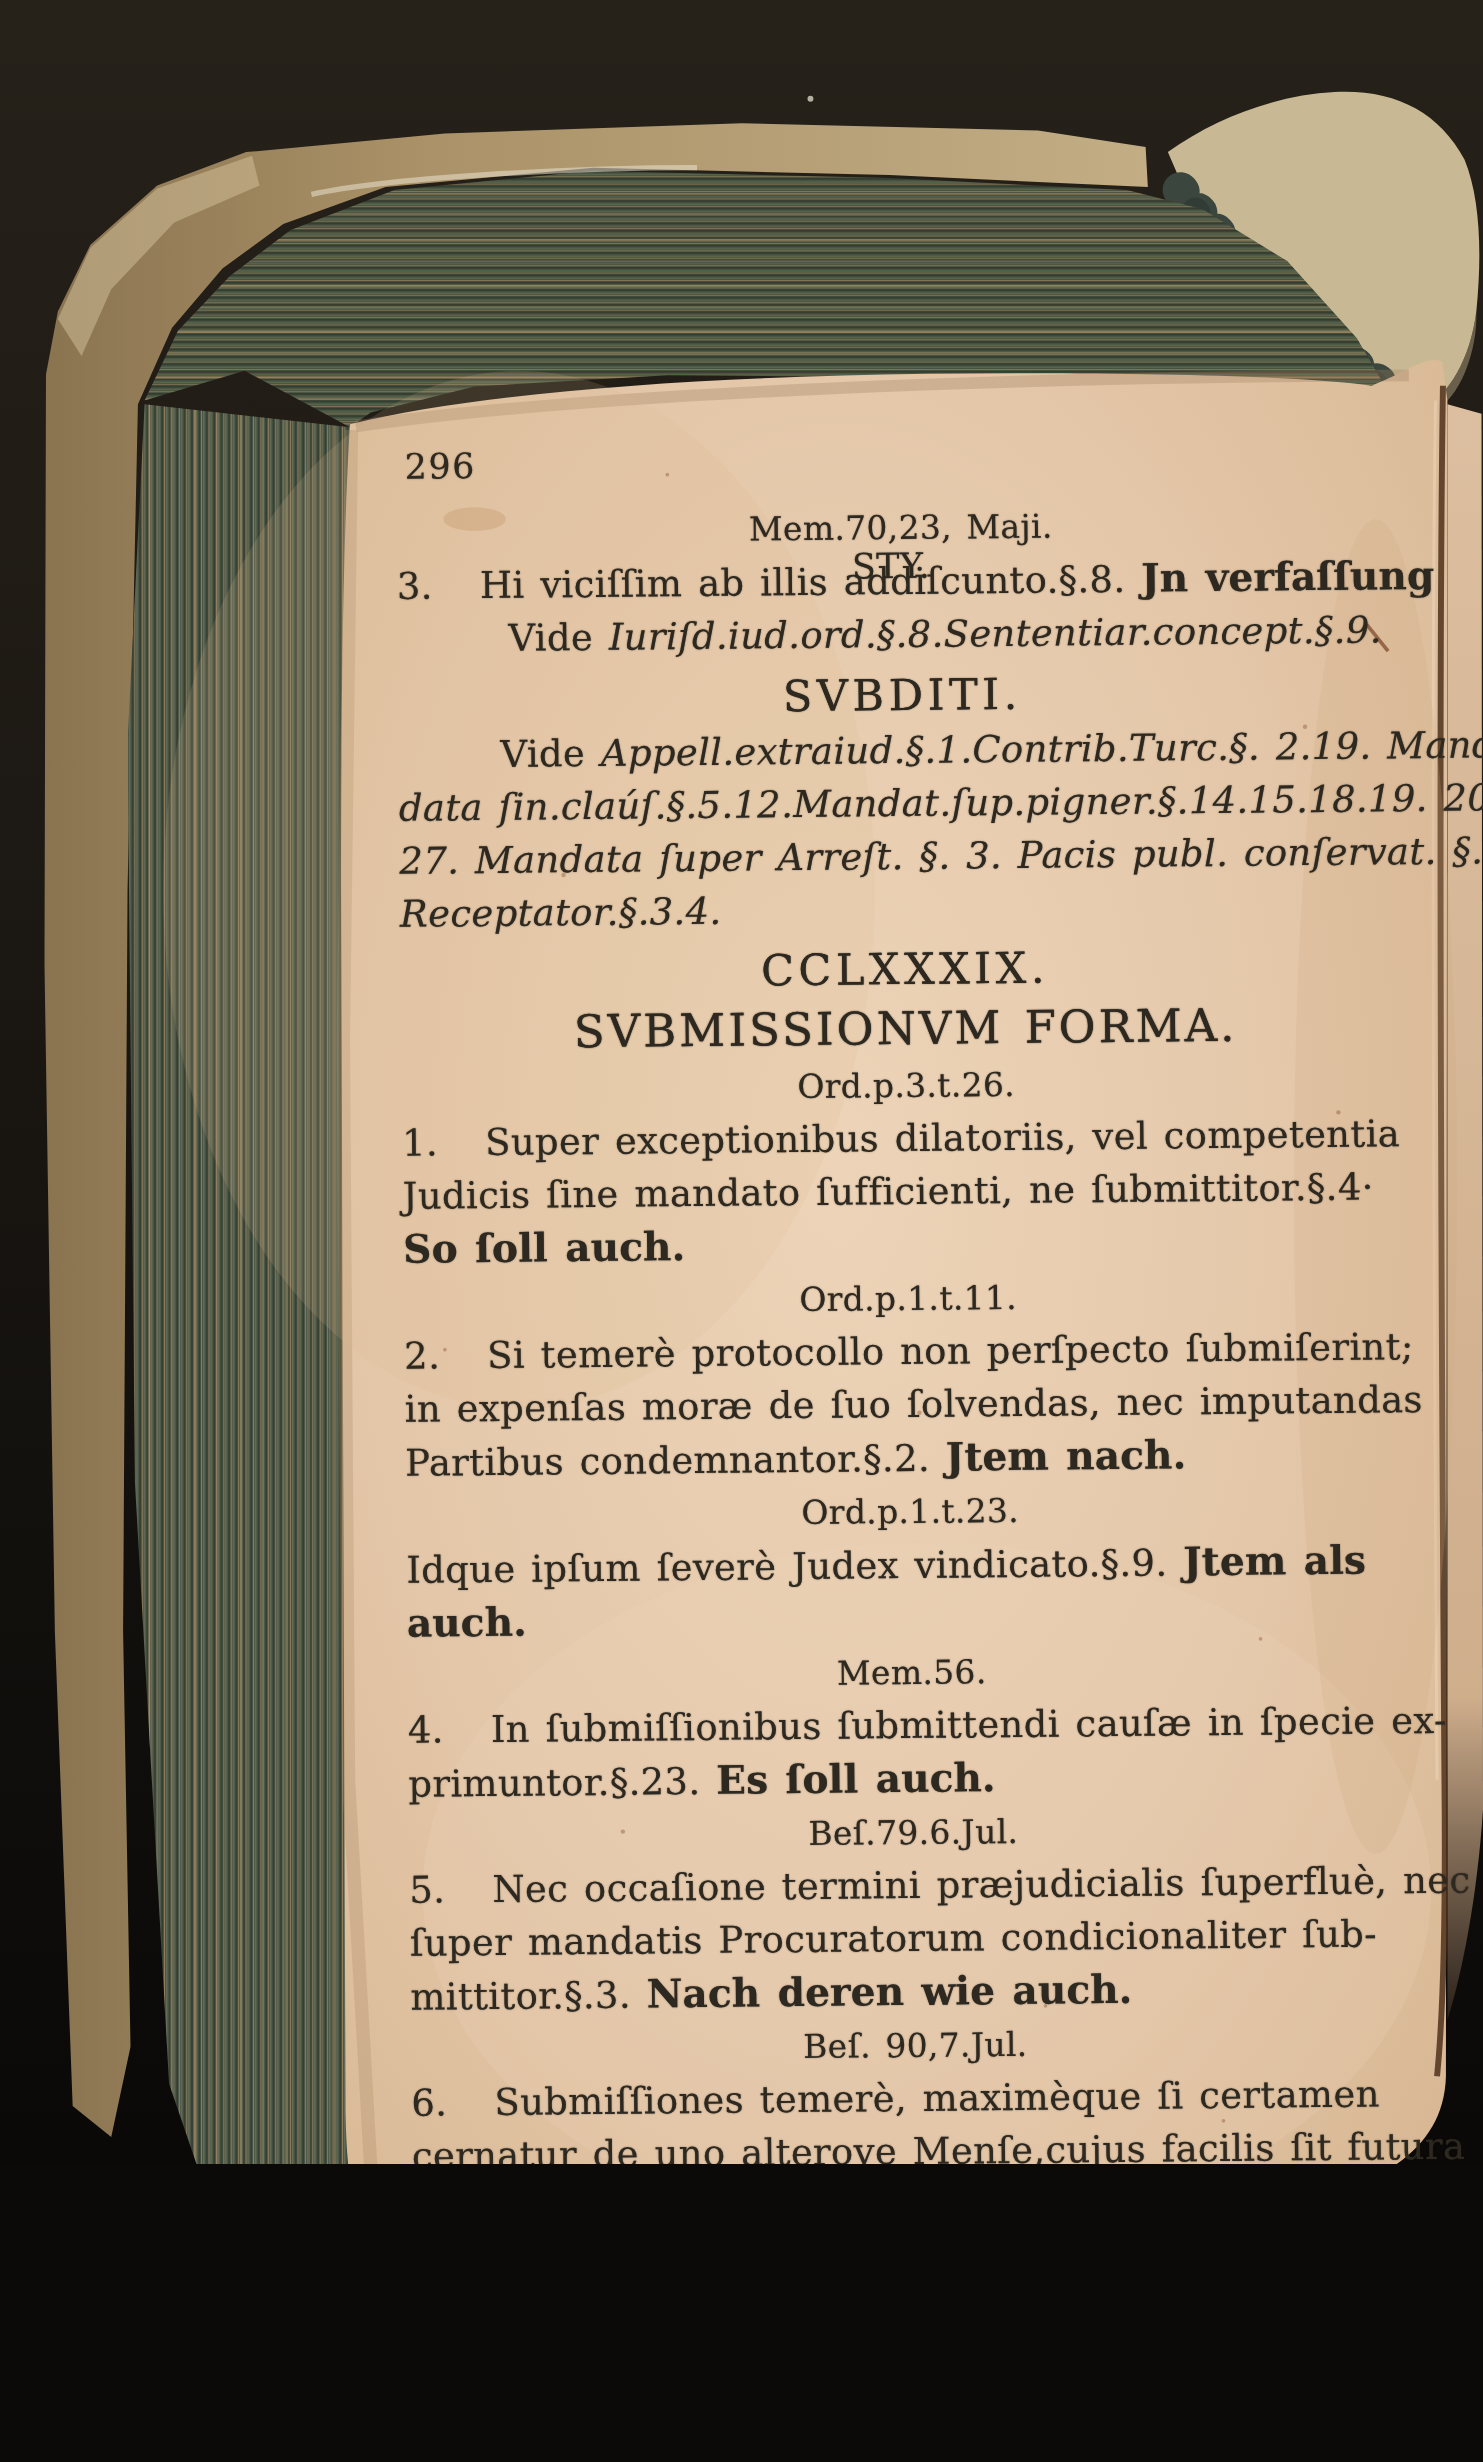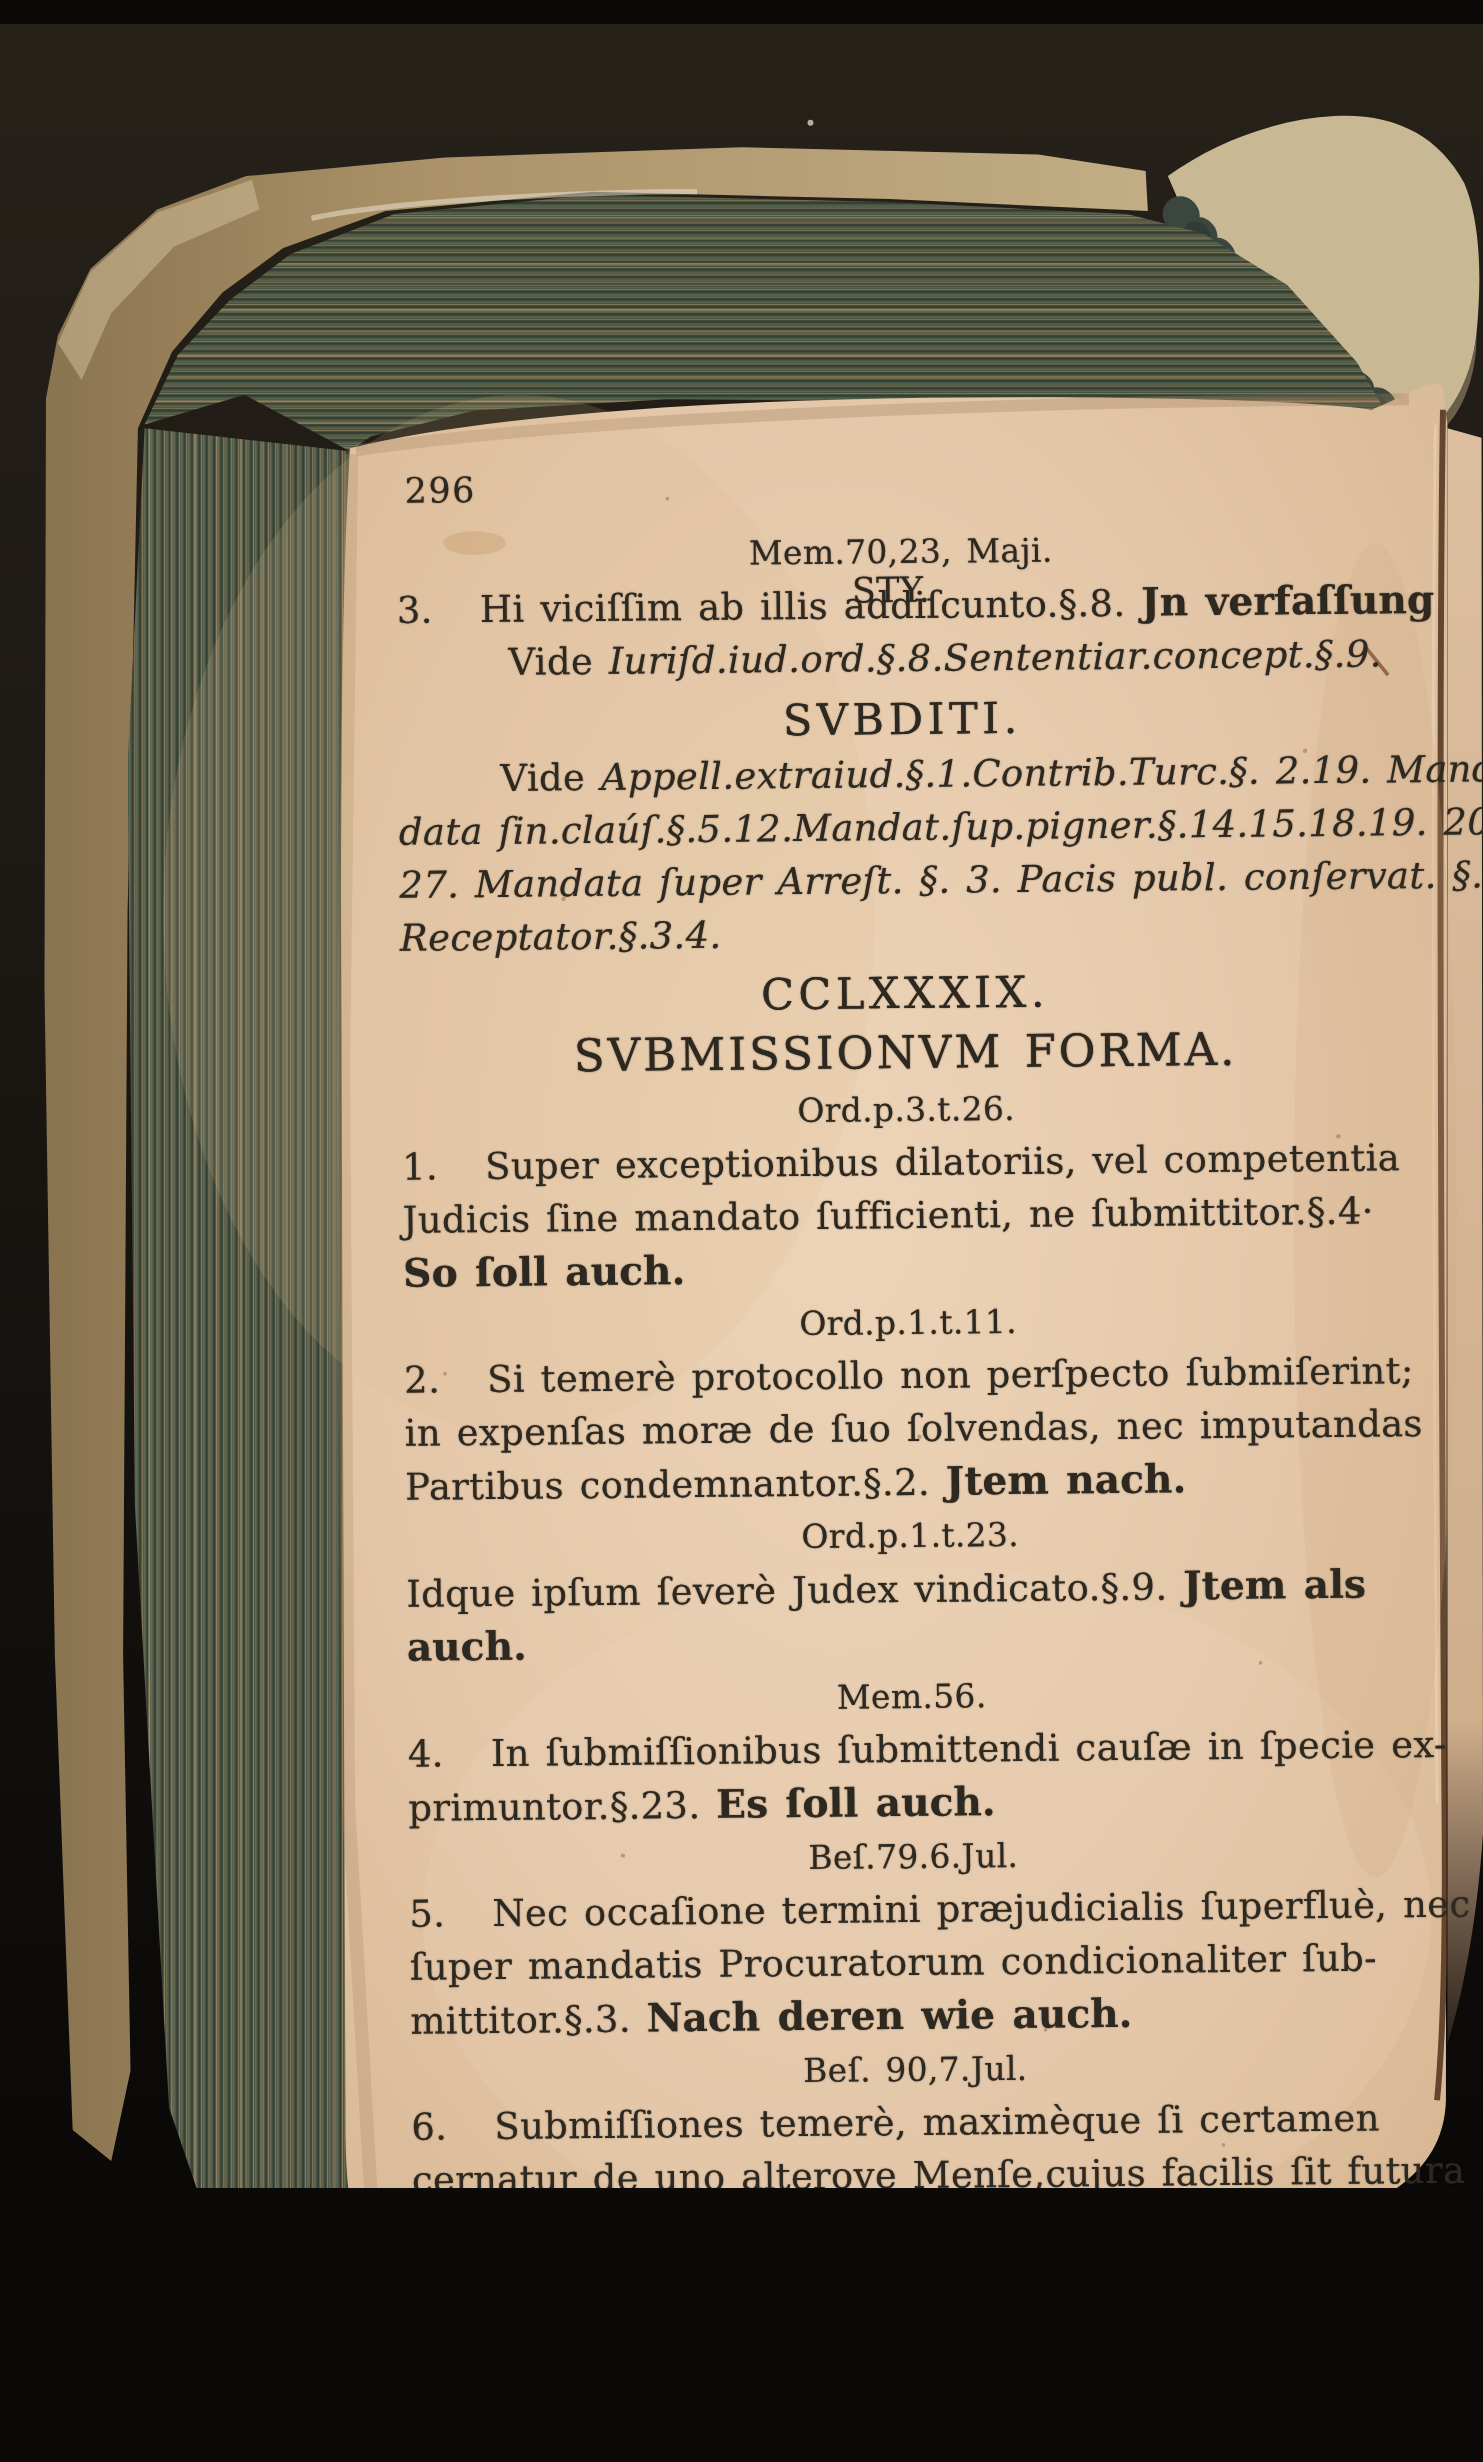--- a/index.html
+++ b/index.html
@@ -1,18 +1,18 @@
 <!DOCTYPE html>
 <html style="font-size:12px"><head>
 <meta charset="utf-8">
 <style>
   html,body{margin:0;padding:0;background:#0c0a09;}
   .canvas{position:relative;width:1483px;height:2164px;overflow:hidden;
     background:linear-gradient(180deg,#262119 0%,#1d1914 38%,#12100d 72%,#0a0908 100%);
-    font-family:"DejaVu Serif","Liberation Serif",serif;margin-top:24px;}
+    font-family:"DejaVu Serif","Liberation Serif",serif;}
   .bookart{position:absolute;left:0;top:0;width:1483px;height:2462px;}
   .textblock{position:absolute;left:404px;top:434px;width:1009px;
     transform:rotate(-0.55deg);color:#2e2920;
     text-shadow:0 0 1.1px rgba(46,41,32,.55),0 0 2.2px rgba(46,41,32,.22);}
   .tl{position:relative;min-height:53px;line-height:53px;font-size:37px;
     white-space:pre;letter-spacing:0.3px;word-spacing:3.7px;}
   .hdr{font-size:35px;text-align:center;padding-right:111px;height:55px;}
   .pgnum{position:absolute;left:9px;top:1.5px;letter-spacing:1.5px;}
   .cite{font-size:33px;text-align:center;}
   .h1{font-size:43px;text-align:center;letter-spacing:4.5px;line-height:58px;

